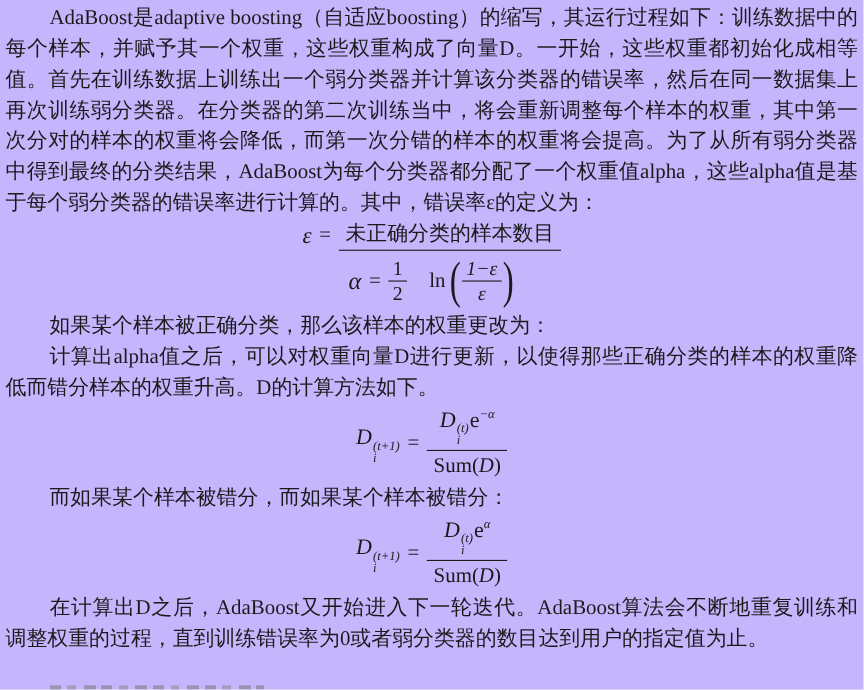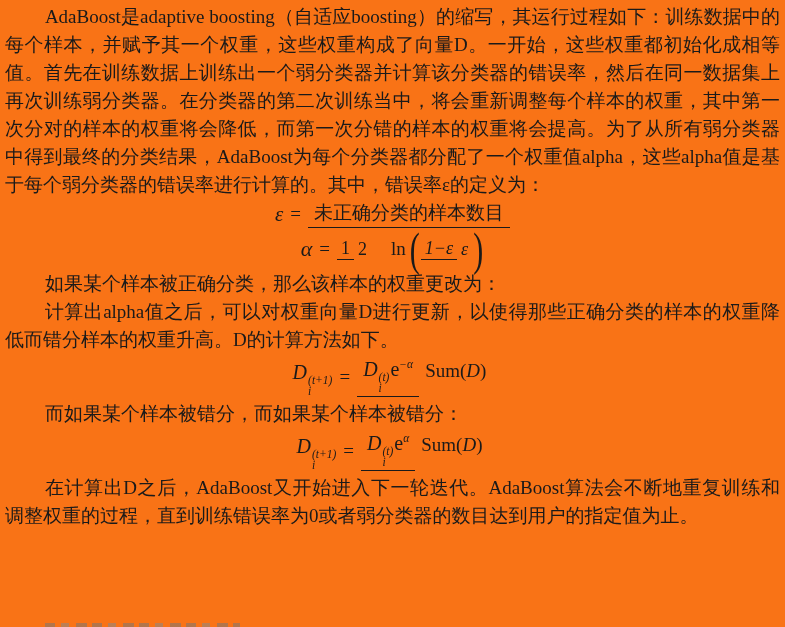--- a/index.html
+++ b/index.html
@@ -3,21 +3,21 @@
 <meta charset="utf-8">
 <style>
   * { margin: 0; padding: 0; box-sizing: border-box; }
   html, body { background: #ffffff; }
 
   .page {
     position: relative;
     width: 785px;
     height: 627px;
     overflow: hidden;
-    background: #f97316;
+    background: #c4b5fd;
     color: #1a1a1a;
     font-family: "Liberation Serif", "DejaVu Serif", serif;
     font-size: 19px;
     line-height: 28px;
     padding: 3px 5px 0 5px;
   }
 
   p.para { margin: 0; text-align: justify; }
   p.indent { text-indent: 2.1em; }
 
@@ -31,21 +31,21 @@
   .f-error  { margin: 1px 0 1px; }
   .f-alpha  { margin: 6px 0 6px; }
   .f-weight { margin: 3px 0 3px; }
 
   .eq { margin: 0 7px; font-style: normal; }
   .var { font-style: italic; }
   .greek { font-style: italic; font-size: 21px; }
   .alpha-lhs { font-style: italic; font-size: 22px; }
 
   
-  .frac { display: inline-flex; flex-direction: row; vertical-align: middle; }
+  .frac { display: inline-flex; flex-direction: column; vertical-align: middle; }
   .frac > .num {
     display: block; text-align: center;
     border-bottom: 1.6px solid #1a1a1a;
     padding: 0 6px 2px;
     line-height: 24px;
   }
   .frac > .den {
     display: block; text-align: center;
     padding: 2px 6px 0;
     line-height: 24px;

